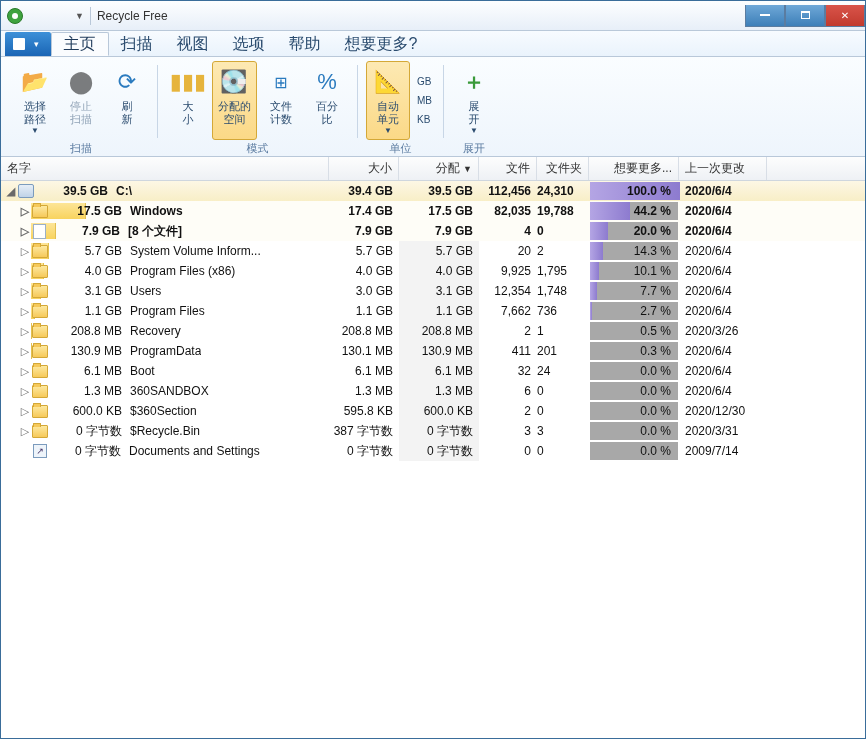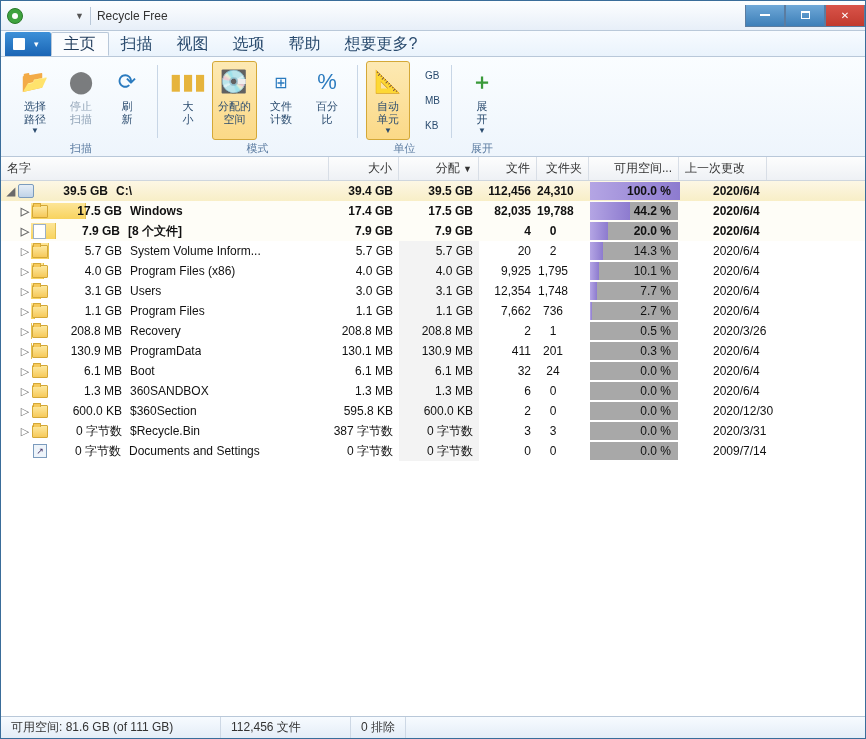--- a/index.html
+++ b/index.html
@@ -34,21 +34,21 @@
 .ribbon { height: 100px; background: linear-gradient(#fafdff, #eef5fc); border-bottom: 1px solid #b9c8d9; display: flex; padding: 4px 6px 0; }
 .group { display: flex; flex-direction: column; align-items: center; padding: 0 6px; position: relative; }
 .group-sep { width: 1px; background: #c8d6e6; margin: 4px 2px 18px; }
 .group-items { display: flex; gap: 2px; flex: 1; }
 .group-label { font-size: 11px; color: #5b7ba0; height: 16px; display:flex; align-items:center; }
 .rbtn { display: flex; flex-direction: column; align-items: center; justify-content: flex-start; padding: 2px 5px; border: 1px solid transparent; border-radius: 3px; cursor: pointer; min-width: 36px; }
 .rbtn.active { background: linear-gradient(#fde9b3, #fbd987); border-color: #d4a837; }
 .rbtn .ico { width: 32px; height: 32px; display: flex; align-items: center; justify-content: center; font-size: 22px; margin: 2px 0; }
 .rbtn .lbl { font-size: 11px; color: #2b4c6f; text-align: center; line-height: 13px; white-space: pre-line; }
 .rbtn .drop { font-size: 8px; color: #2b4c6f; }
-.unit-side { display:flex; flex-direction:column; justify-content:center; gap:12px; margin-left:10px; }
+.unit-side { display:flex; flex-direction:column; justify-content:center; gap:6px; margin-left:2px; }
 .unit-side span { font-size:10px; color:#2b4c6f; padding:1px 3px; }
 
 
 .col-headers { height: 24px; background: linear-gradient(#fdfdfd, #eef1f5); border-bottom: 1px solid #cfd6de; display: flex; font-size: 12px; color: #333; }
 .col-headers > div { border-right: 1px solid #d8dee6; display: flex; align-items: center; padding: 0 6px; }
 .ch-name { width: 328px; }
 .ch-size { width: 70px; justify-content: flex-end; }
 .ch-alloc { width: 80px; justify-content: flex-end; }
 .ch-files { width: 58px; justify-content: flex-end; }
 .ch-folders { width: 52px; justify-content: flex-end; }
@@ -69,27 +69,27 @@
 .link-icon { width:14px; height:14px; border:1px solid #7b9bbd; background:#eef4fa; margin:0 4px 0 2px; font-size:9px; display:flex; align-items:center; justify-content:center; color:#436; flex-shrink:0; }
 .bar { position: absolute; left: 30px; top: 2px; height: 16px; background: linear-gradient(#fde597, #f8d35e); z-index: 0; border-right:1px solid #e3c050; }
 .name-inner { display: flex; align-items: center; position: relative; z-index: 1; width: 100%; }
 .size-in-name { width: 78px; text-align: right; padding-right: 8px; flex-shrink:0; }
 .item-name { white-space: nowrap; overflow: hidden; text-overflow: ellipsis; }
 .cell-size, .cell-alloc { text-align: right; padding-right: 6px; }
 .cell-size { width: 70px; }
 .cell-alloc { width: 80px; background: #f3f3f3; height:100%; display:flex; align-items:center; justify-content:flex-end; }
 .row.root .cell-alloc, .row.sel .cell-alloc { background: transparent; }
 .cell-files { width: 58px; text-align: right; padding-right: 6px; }
-.cell-folders { width: 52px; text-align: center; padding-right: 20px; }
+.cell-folders { width: 52px; text-align: left; padding-right: 20px; }
 .cell-pct { width: 90px; height: 100%; position: relative; display:flex; align-items:center; justify-content:flex-end; padding-right:8px; }
 .pct-bg { position:absolute; inset:1px; background:#a8a8a8; }
 .pct-fill { position:absolute; left:1px; top:1px; bottom:1px; background: linear-gradient(90deg, #b4a5e4, #8d7bcf); }
 .row.root .pct-bg { background:#bdbdbd; }
 .pct-text { position: relative; z-index: 1; font-size: 12px; }
-.cell-mod { width: 88px; padding-left: 6px; margin-left: 28px; }
+.cell-mod { width: 88px; padding-left: 6px; }
 
 
 .statusbar { height: 22px; background: linear-gradient(#f7fbff, #e4edf7); border-top: 1px solid #b9c8d9; display: flex; align-items: center; font-size: 12px; color: #333; }
 .statusbar > div { padding: 0 10px; border-right: 1px solid #cdd8e5; height: 100%; display: flex; align-items: center; }
 .statusbar > div:first-child { width: 220px; }
 .statusbar > div:nth-child(2) { width: 130px; }
 </style>
 </head>
 <body>
 
@@ -205,21 +205,21 @@
       <div class="group-label">展开</div>
     </div>
   </div>
 
   <div class="col-headers">
     <div class="ch-name">名字</div>
     <div class="ch-size">大小</div>
     <div class="ch-alloc"><span>分配</span>&nbsp;<span style="font-size:9px">▼</span></div>
     <div class="ch-files">文件</div>
     <div class="ch-folders">文件夹</div>
-    <div class="ch-pct">可用空间...</div>
+    <div class="ch-pct">想要更多...</div>
     <div class="ch-mod">上一次更改</div>
   </div>
 
   <div class="tree-body">
 
     <div class="row root">
       <div class="cell-name">
         <div class="name-inner" style="padding-left:4px">
           <span class="expander">◢</span>
           <span class="drive-icon"></span>
@@ -503,19 +503,14 @@
           <div class="cell-pct">
             <div class="pct-bg"></div>
             <div class="pct-fill" style="width: 0%;"></div>
             <span class="pct-text">0.0 %</span>
           </div>
           <div class="cell-mod">2009/7/14</div>
         </div>
       </div>
   </div>
 
-  <div class="statusbar">
-    <div>可用空间: 81.6 GB  (of 111 GB)</div>
-    <div>112,456 文件</div>
-    <div>0 排除</div>
-  </div>
 
 </div>
 
 </body></html>

